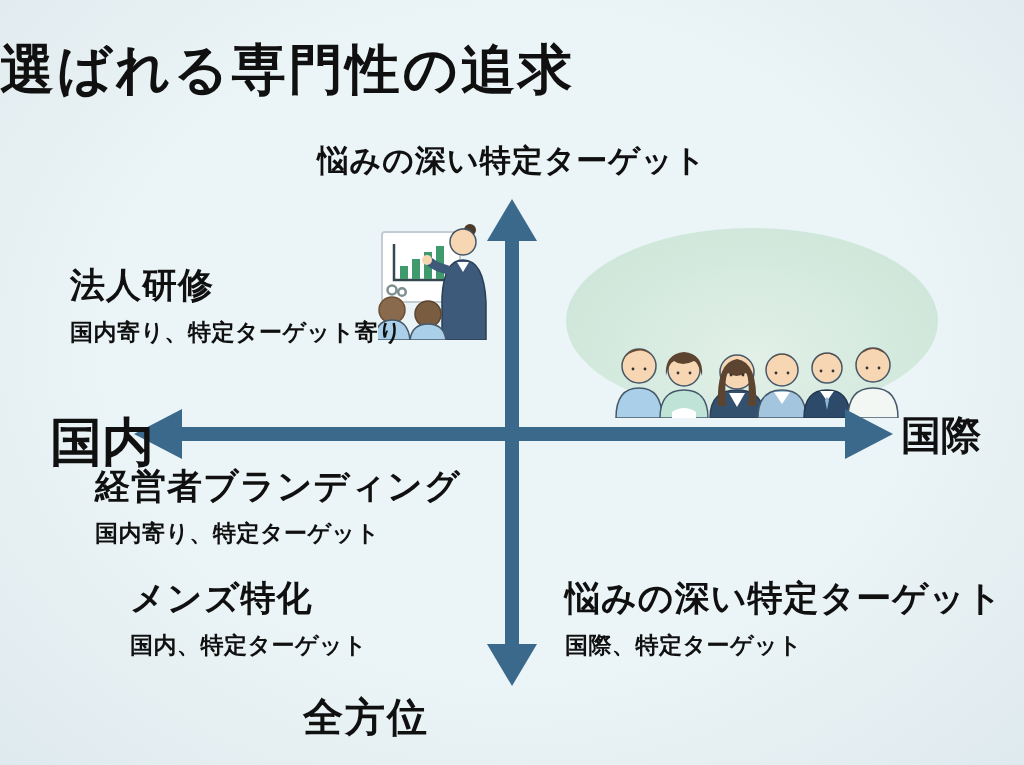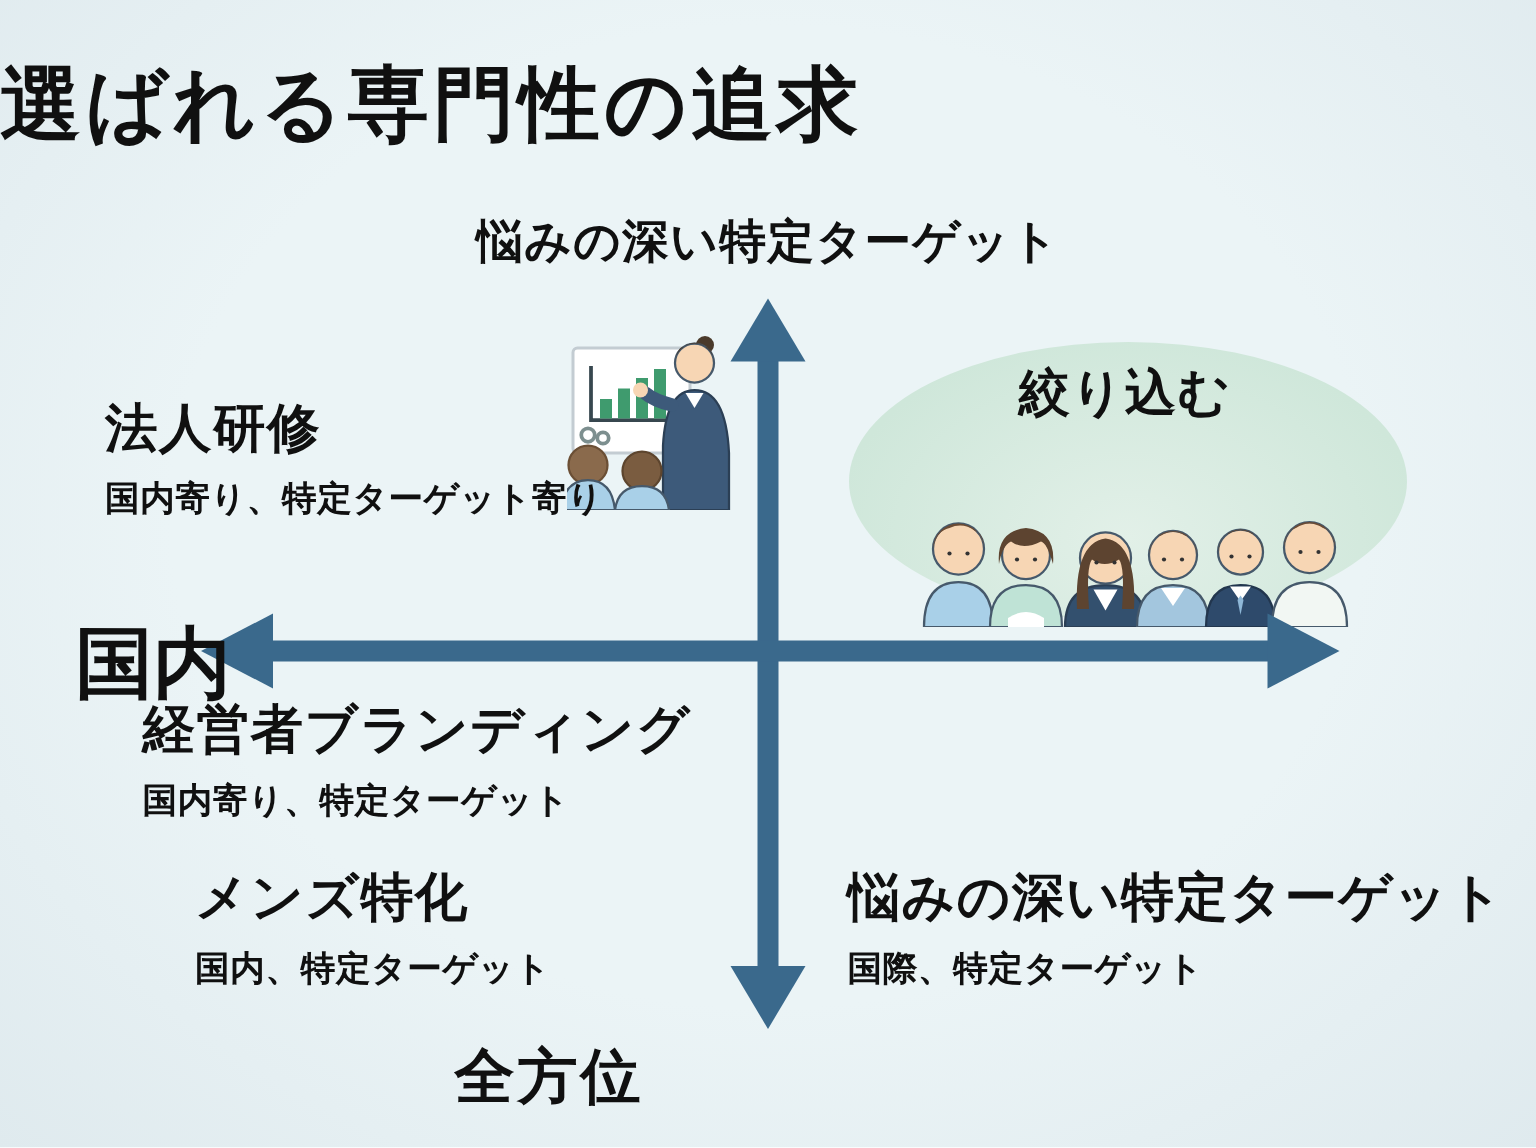--- a/index.html
+++ b/index.html
@@ -180,24 +180,24 @@
       <path d="M-4,118 Q-2,98 14,98 Q30,98 32,118 Z" fill="#a9d0e8" stroke="#46596b" stroke-width="1.5"></path>
       <circle cx="50" cy="92" r="13" fill="#7a5c40" stroke="#5d452e" stroke-width="1.5"></circle>
       <path d="M32,118 Q34,102 50,102 Q66,102 68,118 Z" fill="#a9d0e8" stroke="#46596b" stroke-width="1.5"></path>
     </g>
   </svg>
 
   <div class="abs jp title">選ばれる専門性の追求</div>
 
   <div class="abs jp axis-label-top">悩みの深い特定ターゲット</div>
   <div class="abs jp axis-label-left">国内</div>
+  <div class="abs jp axis-label-right">国際</div>
   <div class="abs jp axis-label-bottom">全方位</div>
 
   <div class="abs jp highlight-text">
-    <div>絞り込む</div>
   </div>
 
   <div class="abs jp q-block q-topleft">
     <div class="q-title">法人研修</div>
     <div class="q-sub">国内寄り、特定ターゲット寄り</div>
   </div>
 
   <div class="abs jp q-block q-bottomleft-2">
     <div class="q-title">メンズ特化</div>
     <div class="q-sub">国内、特定ターゲット</div>

